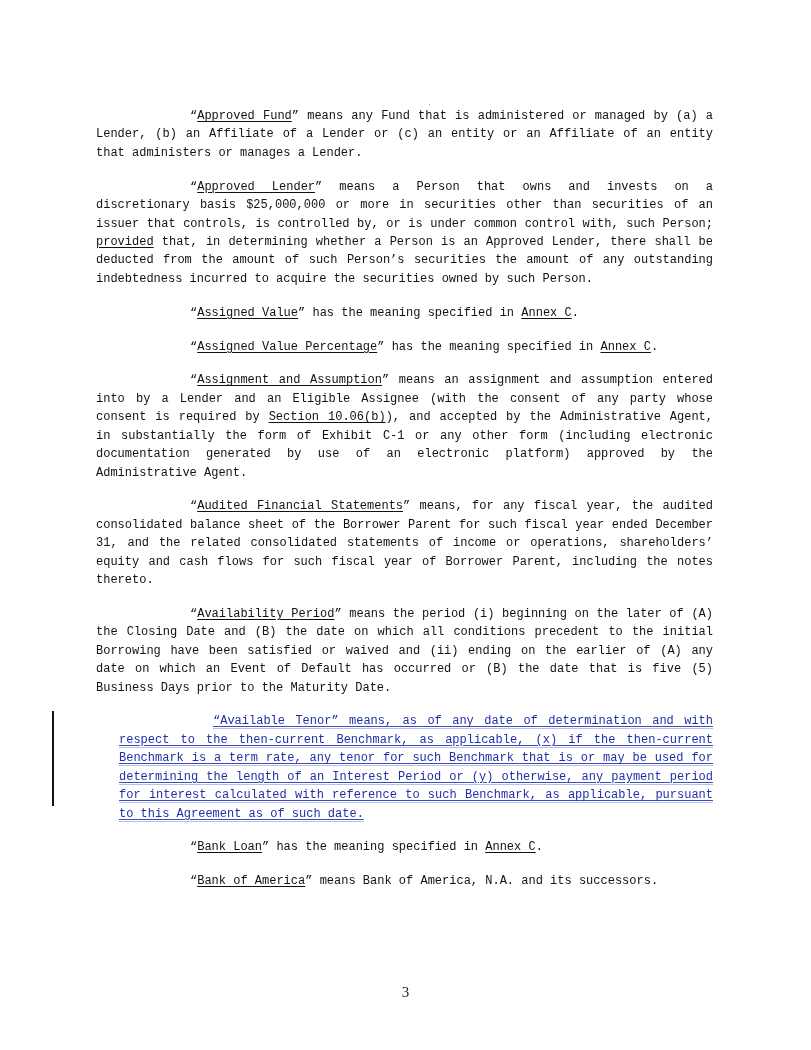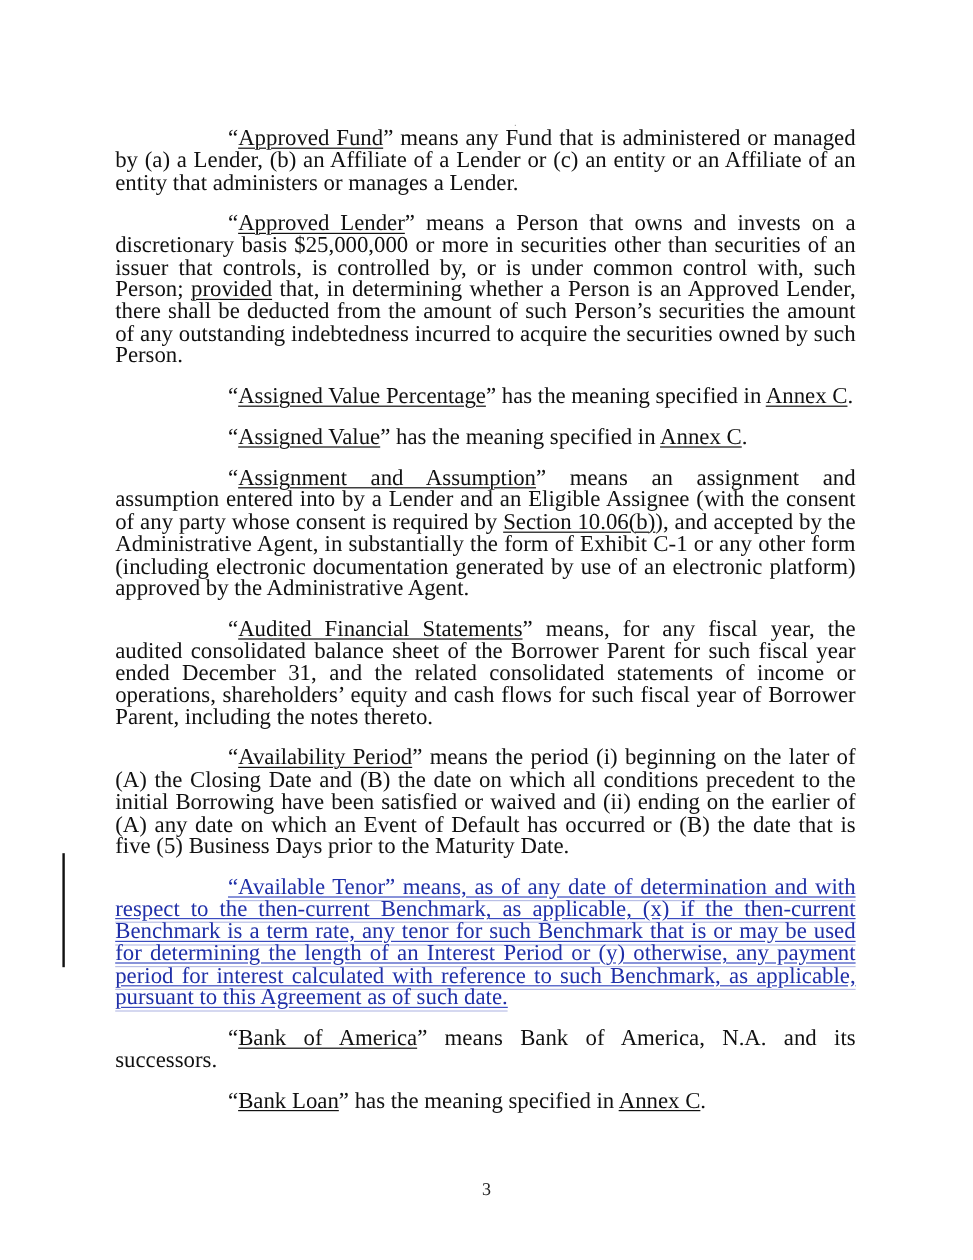--- a/index.html
+++ b/index.html
@@ -1,57 +1,58 @@
 <!DOCTYPE html>
 <html><head>
 <meta charset="utf-8">
 <style>
   html, body { margin:0; padding:0; background:#ffffff; }
   body { width:811px; height:1050px; position:relative; overflow:hidden; }
   .page {
     position:absolute; left:96px; top:107px; width:617px;
-    font-family:Liberation Serif, serif;
-    font-size:19px; line-height:18.4px; color:#111;
+    font-family:Liberation Mono, monospace;
+    font-size:12px; line-height:18.4px; color:#111;
   }
   .para { text-align:justify; text-indent:94px; margin:0 0 15.5px 0; }
   .u { text-decoration:underline; text-underline-offset:2px; text-decoration-thickness:1px; }
   .ins {
     color:#1f2fa8;
     text-decoration:underline;
     text-decoration-color:#3b4cc0;
     text-underline-offset:2px;
     border-bottom:0;
   }
   .ins-para span.ins {
     box-decoration-break:clone; -webkit-box-decoration-break:clone;
     border-bottom:1.5px solid #b9bfe6;
     padding-bottom:0px;
+    margin-left:23px;
   }
   .change-bar {
     position:absolute; left:52px; top:711px; width:2px; height:95px; background:#111;
   }
   .page-number {
     position:absolute; left:0; width:811px; top:984px; text-align:center;
     font-family:"Liberation Serif", "DejaVu Serif", serif; font-size:15px; color:#222;
   }
   .speck { position:absolute; left:429px; top:104px; width:1px; height:1px; background:#aaa; }
 </style>
 </head>
 <body>
 
 <div class="speck"></div>
 
 <div class="change-bar"></div>
 
 <div class="page">
   <p class="para"><span>“</span><span class="u">Approved Fund</span><span>” means any Fund that is administered or managed by (a) a Lender, (b) an Affiliate of a Lender or (c) an entity or an Affiliate of an entity that administers or manages a Lender.</span></p>
   <p class="para"><span>“</span><span class="u">Approved Lender</span><span>” means a Person that owns and invests on a discretionary basis $25,000,000 or more in securities other than securities of an issuer that controls, is controlled by, or is under common control with, such Person; </span><span class="u">provided</span><span> that, in determining whether a Person is an Approved Lender, there shall be deducted from the amount of such Person’s securities the amount of any outstanding indebtedness incurred to acquire the securities owned by such Person.</span></p>
+  <p class="para"><span>“</span><span class="u">Assigned Value</span><span>” has the meaning specified in </span><span class="u">Annex C</span><span>.</span></p>
   <p class="para"><span>“</span><span class="u">Assigned Value Percentage</span><span>” has the meaning specified in </span><span class="u">Annex C</span><span>.</span></p>
-  <p class="para"><span>“</span><span class="u">Assigned Value</span><span>” has the meaning specified in </span><span class="u">Annex C</span><span>.</span></p>
   <p class="para"><span>“</span><span class="u">Assignment and Assumption</span><span>” means an assignment and assumption entered into by a Lender and an Eligible Assignee (with the consent of any party whose consent is required by </span><span class="u">Section 10.06(b)</span><span>), and accepted by the Administrative Agent, in substantially the form of Exhibit C-1 or any other form (including electronic documentation generated by use of an electronic platform) approved by the Administrative Agent.</span></p>
   <p class="para"><span>“</span><span class="u">Audited Financial Statements</span><span>” means, for any fiscal year, the audited consolidated balance sheet of the Borrower Parent for such fiscal year ended December 31, and the related consolidated statements of income or operations, shareholders’ equity and cash flows for such fiscal year of Borrower Parent, including the notes thereto.</span></p>
   <p class="para"><span>“</span><span class="u">Availability Period</span><span>” means the period (i) beginning on the later of (A) the Closing Date and (B) the date on which all conditions precedent to the initial Borrowing have been satisfied or waived and (ii) ending on the earlier of (A) any date on which an Event of Default has occurred or (B) the date that is five (5) Business Days prior to the Maturity Date.</span></p>
   <p class="para ins-para"><span class="ins">“Available Tenor” means, as of any date of determination and with respect to the then-current Benchmark, as applicable, (x) if the then-current Benchmark is a term rate, any tenor for such Benchmark that is or may be used for determining the length of an Interest Period or (y) otherwise, any payment period for interest calculated with reference to such Benchmark, as applicable, pursuant to this Agreement as of such date.</span></p>
+  <p class="para"><span>“</span><span class="u">Bank Loan</span><span>” has the meaning specified in </span><span class="u">Annex C</span><span>.</span></p>
   <p class="para"><span>“</span><span class="u">Bank of America</span><span>” means Bank of America, N.A. and its successors.</span></p>
-  <p class="para"><span>“</span><span class="u">Bank Loan</span><span>” has the meaning specified in </span><span class="u">Annex C</span><span>.</span></p>
 </div>
 
 <div class="page-number">3</div>
 
 </body></html>

